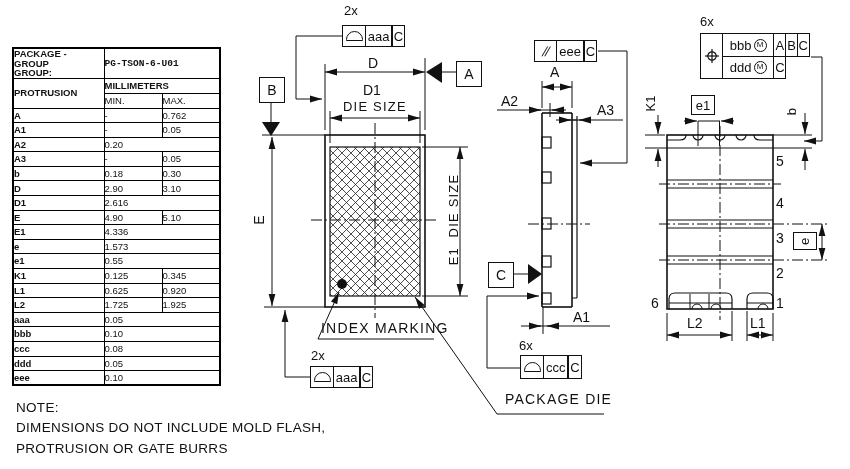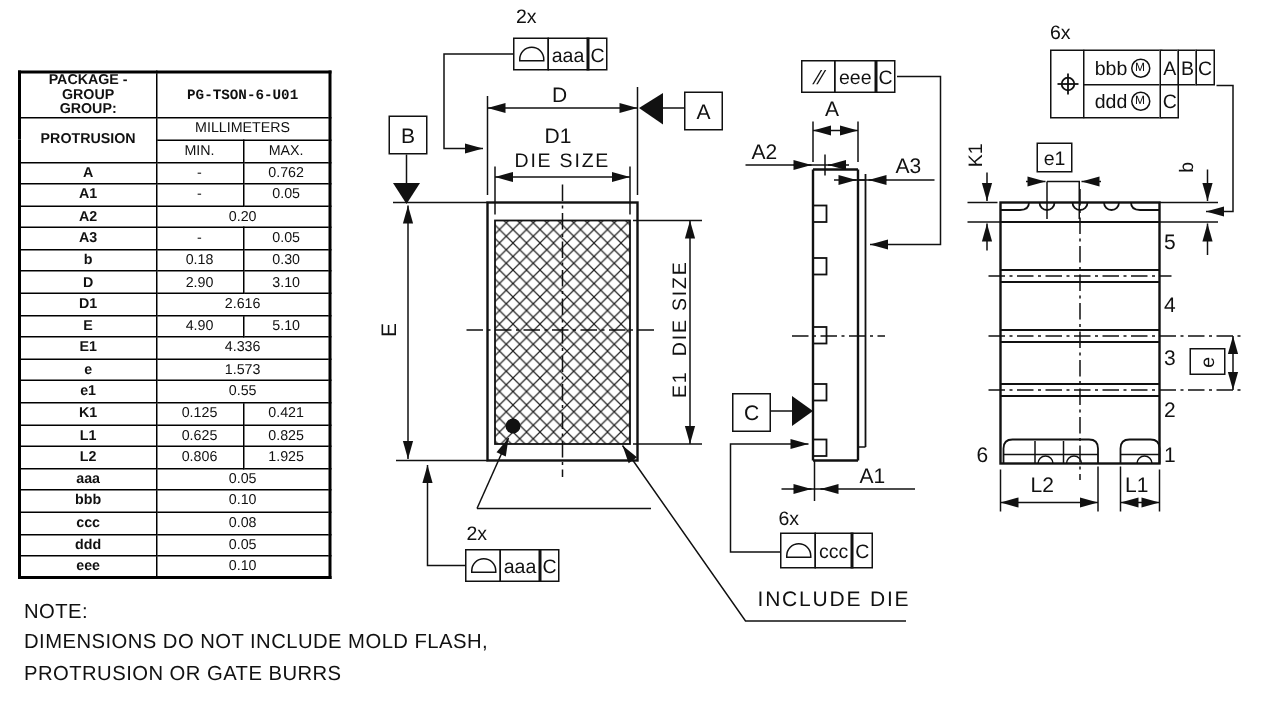--- a/index.html
+++ b/index.html
@@ -3,26 +3,26 @@
 <meta charset="utf-8">
 <style>
   html,body{margin:0;padding:0;background:#fff;}
   #canvas{position:relative;width:850px;height:469px;background:#fff;overflow:hidden;
           font-family:"Liberation Sans",sans-serif;color:#111;}
   svg.lines{position:absolute;left:0;top:0;}
   .abs{position:absolute;}
   
   table.dims{position:absolute;left:12px;top:47px;width:207px;border-collapse:collapse;
              table-layout:fixed;border:2px solid #000;}
-  table.dims td{border:1px solid #000;padding:0;text-align:center;vertical-align:middle;
+  table.dims td{border:1px solid #000;padding:0;vertical-align:middle;
                 font-size:9.5px;line-height:1;overflow:hidden;margin-left:20px;}
   td.pkglab{font-size:7.5px;font-weight:bold;text-align:left;padding:2px 0 2px 3px;line-height:1.35;}
   td.pkgval{font-size:12.5px;font-weight:bold;font-family:Liberation Mono, monospace;}
   td.h-dims{font-size:10.5px;font-weight:bold;}
-  td.h-mm{font-size:10px;font-weight:normal;}
+  td.h-mm{font-size:10px;font-weight:bold;}
   td.h-mm2{font-size:9.5px;font-weight:normal;text-align:left;padding-left:6px;}
   td.dn{font-weight:bold;}
   tr.dr{height:14.6px;}
   
   .dl{position:absolute;font-size:14px;white-space:pre;}
   .sm{font-size:13px;}
   .ls{letter-spacing:1.2px;}
   .rot{transform:rotate(-90deg);transform-origin:center center;text-align:center;}
   .dbox{position:absolute;width:24px;height:24px;border:1.4px solid #111;display:flex;
         align-items:center;justify-content:center;font-size:14px;background:#fff;}
@@ -263,30 +263,30 @@
           <td class="dn">e</td>
           <td colspan="2">1.573</td>
         </tr>
     <tr class="dr">
           <td class="dn">e1</td>
           <td colspan="2">0.55</td>
         </tr>
     <tr class="dr">
           <td class="dn">K1</td>
           <td>0.125</td>
-          <td>0.421</td>
+          <td>0.345</td>
         </tr>
     <tr class="dr">
           <td class="dn">L1</td>
           <td>0.625</td>
-          <td>0.825</td>
+          <td>0.920</td>
         </tr>
     <tr class="dr">
           <td class="dn">L2</td>
-          <td>0.806</td>
+          <td>1.725</td>
           <td>1.925</td>
         </tr>
     <tr class="dr">
           <td class="dn">aaa</td>
           <td colspan="2">0.05</td>
         </tr>
     <tr class="dr">
           <td class="dn">bbb</td>
           <td colspan="2">0.10</td>
         </tr>
@@ -313,29 +313,30 @@
     <div class="fc" style="width:28px;">aaa</div>
     <div class="fc" style="width:14px;">C</div>
   </div>
   <div class="dl" style="left:368px;top:55px;">D</div>
   <div class="dl" style="left:363px;top:82px;">D1</div>
   <div class="dl sm ls" style="left:343px;top:99px;">DIE SIZE</div>
   <div class="dbox" style="left:456px;top:61px;">A</div>
   <div class="dbox" style="left:259px;top:77px;">B</div>
   <div class="dl rot" style="left:251px;top:212px;width:16px;">E</div>
   <div class="dl sm rot ls" style="left:403px;top:212px;width:100px;">E1  DIE SIZE</div>
+  <div class="dl ls" style="left:321px;top:320px;">INDEX MARKING</div>
   <div class="dl sm abs" style="left:311px;top:348px;">2x</div>
   <div class="fcf" style="left:310px;top:366px;">
     <div class="fc" style="width:24px;">
         <span class="prof"></span>
       </div>
     <div class="fc" style="width:28px;">aaa</div>
     <div class="fc" style="width:14px;">C</div>
   </div>
-  <div class="dl ls" style="left:505px;top:391px;">INCLUDE DIE</div>
+  <div class="dl ls" style="left:505px;top:391px;">PACKAGE DIE</div>
 
   <div class="fcf" style="left:534px;top:40px;">
     <div class="fc" style="width:23px;">
         <span class="par">//</span>
       </div>
     <div class="fc" style="width:29px;">eee</div>
     <div class="fc" style="width:14px;">C</div>
   </div>
   <div class="dl" style="left:550px;top:64px;">A</div>
   <div class="dl" style="left:501px;top:93px;">A2</div>

